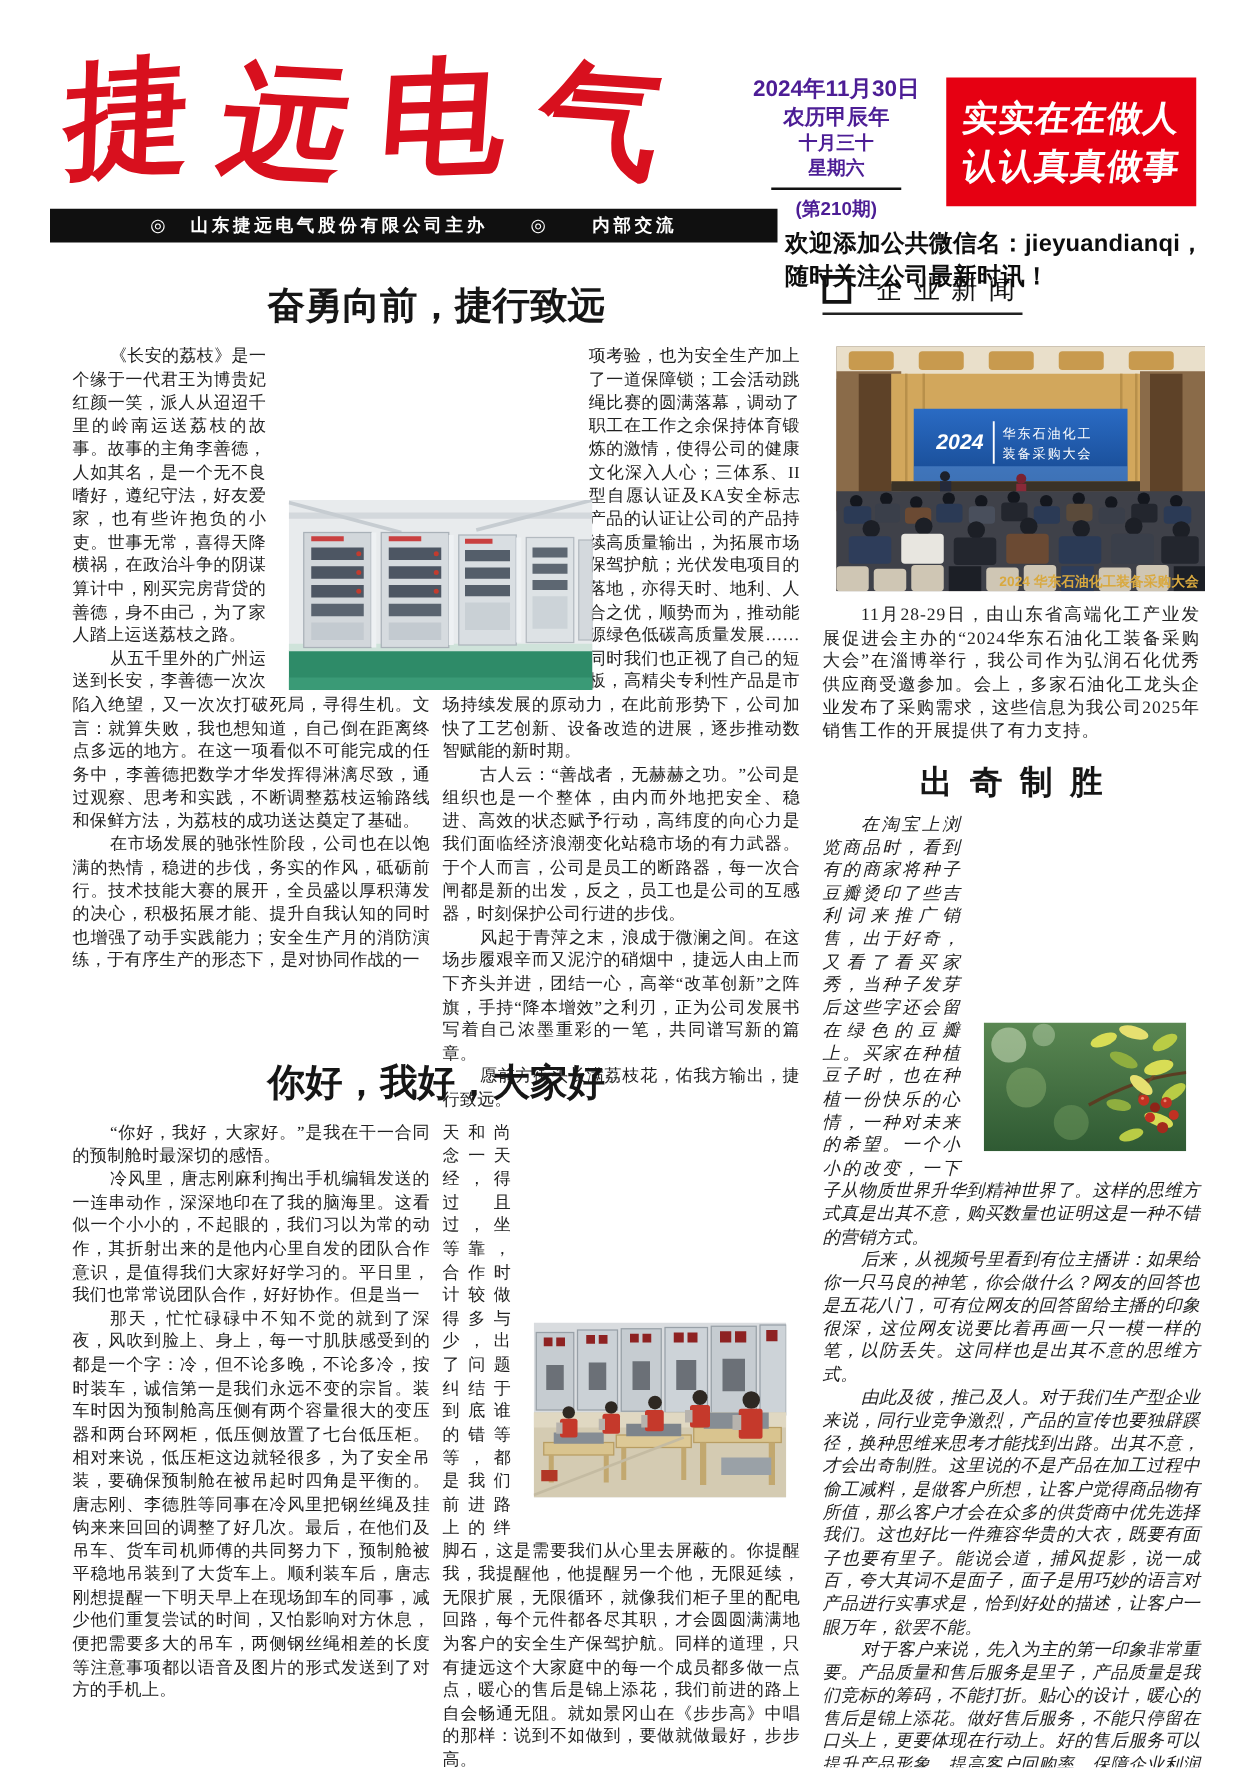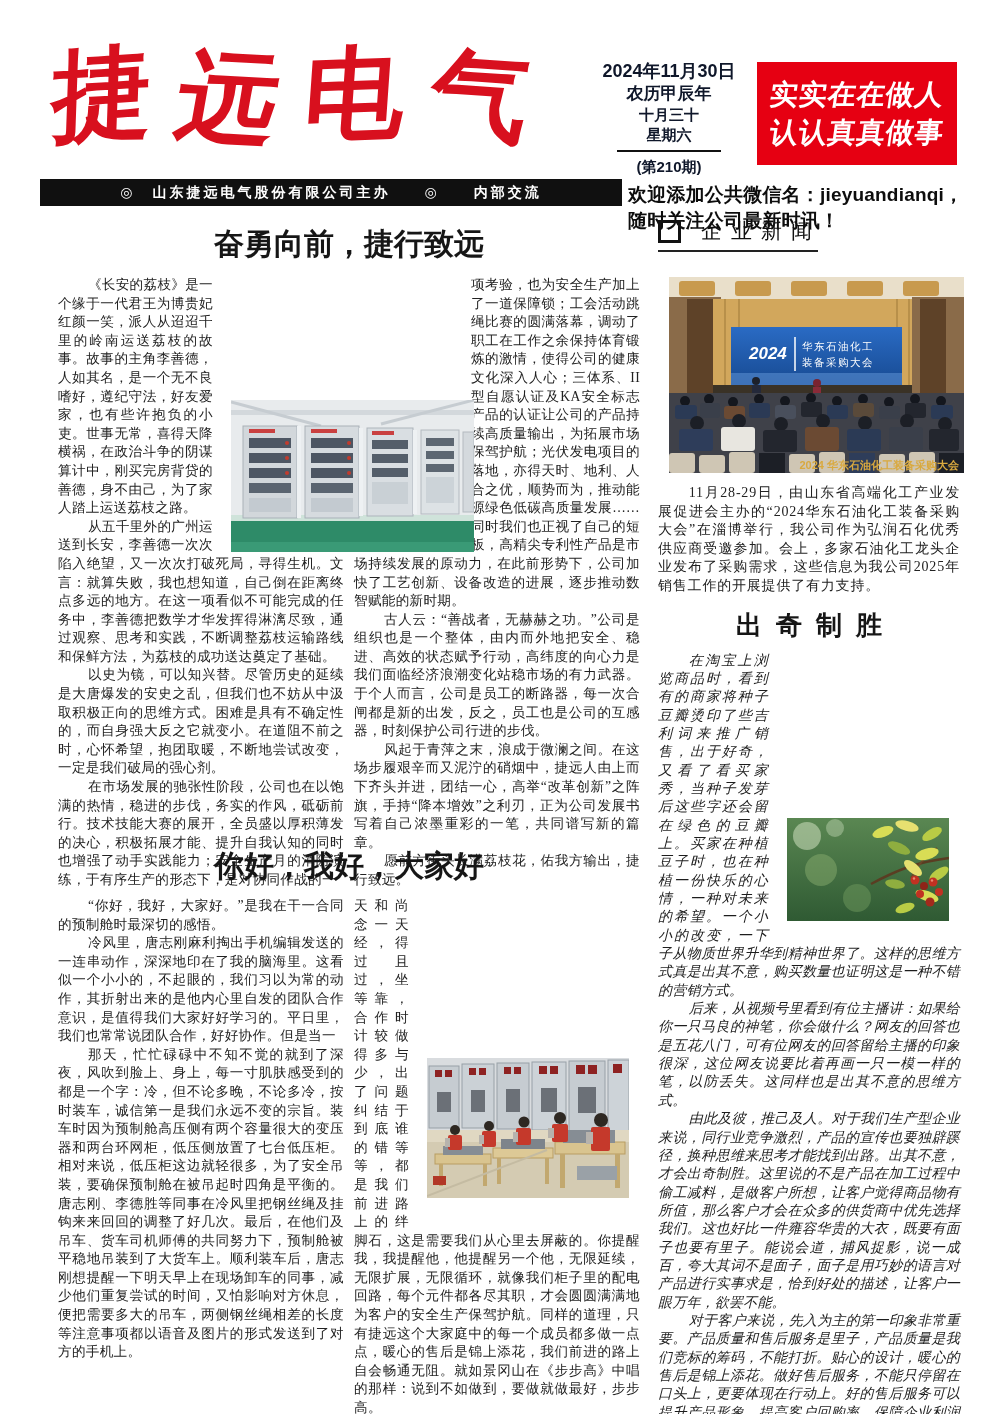--- a/index.html
+++ b/index.html
@@ -10,34 +10,34 @@
   .masthead-title{position:absolute;left:52px;top:34px;width:520px;height:130px;
     color:#d8101e;font-weight:900;font-size:100px;line-height:118px;
     font-family:"DejaVu Serif","Liberation Serif",serif;display:flex;}
   .masthead-title span{display:inline-block;margin-right:26px;transform:skewX(-7deg);}
   .masthead-title span:nth-child(1){transform:rotate(-4deg) skewX(-6deg);}
   .masthead-title span:nth-child(2){transform:rotate(3deg) skewX(-7deg) translateY(4px);}
   .masthead-title span:nth-child(3){transform:rotate(-2deg) skewX(-6deg);}
   .masthead-title span:nth-child(4){transform:rotate(4deg) skewX(-8deg) translateY(3px);}
 
   .date-block{position:absolute;left:596px;top:60px;width:146px;text-align:center;
-    font-family:"Liberation Sans","DejaVu Sans",sans-serif;color:#0f172a;}
+    font-family:"Liberation Sans","DejaVu Sans",sans-serif;color:#4c1d95;}
   .date-block .d1{font-size:18px;font-weight:900;line-height:23px;}
   .date-block .d2{font-size:17px;font-weight:900;line-height:22px;}
   .date-block .d3{font-size:15px;font-weight:700;line-height:20px;}
   .date-block .rule{width:104px;border-bottom:2px solid #111;margin:5px auto 6px auto;}
   .date-block .issue{font-size:15px;font-weight:900;}
 
   .slogan-box{position:absolute;left:757px;top:62px;width:200px;height:103px;background:#e60012;
     display:flex;flex-direction:column;justify-content:center;align-items:center;}
   .slogan-box div{color:#ffffff;font-size:28px;font-weight:900;line-height:38px;
     font-family:"DejaVu Serif","Liberation Serif",serif;transform:skewX(-8deg);letter-spacing:1px;}
 
   
-  .info-bar{position:absolute;left:40px;top:179px;width:582px;height:27px;background:#101010;
+  .info-bar{position:absolute;left:40px;top:167px;width:582px;height:27px;background:#101010;
     display:flex;align-items:center;justify-content:center;}
   .info-bar span{color:#ffffff;font-size:14px;font-weight:700;letter-spacing:3px;
     font-family:"Liberation Sans","DejaVu Sans",sans-serif;}
   .info-welcome{position:absolute;left:628px;top:182px;width:350px;font-size:19px;font-weight:900;
     color:#0d0d0d;font-family:"Liberation Sans","DejaVu Sans",sans-serif;letter-spacing:0.2px;}
 
   
   .atitle{position:absolute;width:582px;left:58px;text-align:center;
     font-family:"Liberation Sans","DejaVu Sans",sans-serif;font-weight:900;font-size:30px;color:#161616;}
   .cols{position:absolute;left:58px;width:582px;display:flex;gap:10px;}
@@ -99,21 +99,20 @@
   </div>
   <div class="info-welcome">欢迎添加公共微信名：jieyuandianqi，随时关注公司最新时讯！</div>
 
   <div class="atitle" style="top:224px;">奋勇向前，捷行致远</div>
 
   <div class="cols" style="top:276px;">
     <div class="col">
       <div class="spacer-a1-left"></div>
       <p>《长安的荔枝》是一个缘于一代君王为博贵妃红颜一笑，派人从迢迢千里的岭南运送荔枝的故事。故事的主角李善德，人如其名，是一个无不良嗜好，遵纪守法，好友爱家，也有些许抱负的小吏。世事无常，喜得天降横祸，在政治斗争的阴谋算计中，刚买完房背贷的善德，身不由己，为了家人踏上运送荔枝之路。</p>
       <p>从五千里外的广州运送到长安，李善德一次次陷入绝望，又一次次打破死局，寻得生机。文言：就算失败，我也想知道，自己倒在距离终点多远的地方。在这一项看似不可能完成的任务中，李善德把数学才华发挥得淋漓尽致，通过观察、思考和实践，不断调整荔枝运输路线和保鲜方法，为荔枝的成功送达奠定了基础。</p>
-      <p>以史为镜，可以知兴替。尽管历史的延续是大唐爆发的安史之乱，但我们也不妨从中汲取积极正向的思维方式。困难是具有不确定性的，而自身强大反之它就变小。在道阻不前之时，心怀希望，抱团取暖，不断地尝试改变，一定是我们破局的强心剂。</p>
       <p>在市场发展的驰张性阶段，公司也在以饱满的热情，稳进的步伐，务实的作风，砥砺前行。技术技能大赛的展开，全员盛以厚积薄发的决心，积极拓展才能、提升自我认知的同时也增强了动手实践能力；安全生产月的消防演练，于有序生产的形态下，是对协同作战的一</p>
     </div>
     <div class="col">
       <div class="spacer-a1-right"></div>
       <p class="cont">项考验，也为安全生产加上了一道保障锁；工会活动跳绳比赛的圆满落幕，调动了职工在工作之余保持体育锻炼的激情，使得公司的健康文化深入人心；三体系、II型自愿认证及KA安全标志产品的认证让公司的产品持续高质量输出，为拓展市场保驾护航；光伏发电项目的落地，亦得天时、地利、人合之优，顺势而为，推动能源绿色低碳高质量发展……同时我们也正视了自己的短板，高精尖专利性产品是市场持续发展的原动力，在此前形势下，公司加快了工艺创新、设备改造的进展，逐步推动数智赋能的新时期。</p>
       <p>古人云：“善战者，无赫赫之功。”公司是组织也是一个整体，由内而外地把安全、稳进、高效的状态赋予行动，高纬度的向心力是我们面临经济浪潮变化站稳市场的有力武器。于个人而言，公司是员工的断路器，每一次合闸都是新的出发，反之，员工也是公司的互感器，时刻保护公司行进的步伐。</p>
       <p>风起于青萍之末，浪成于微澜之间。在这场步履艰辛而又泥泞的硝烟中，捷远人由上而下齐头并进，团结一心，高举“改革创新”之阵旗，手持“降本增效”之利刃，正为公司发展书写着自己浓墨重彩的一笔，共同谱写新的篇章。</p>
       <p>愿前方街头长满荔枝花，佑我方输出，捷行致远。</p>
     </div>
   </div>

